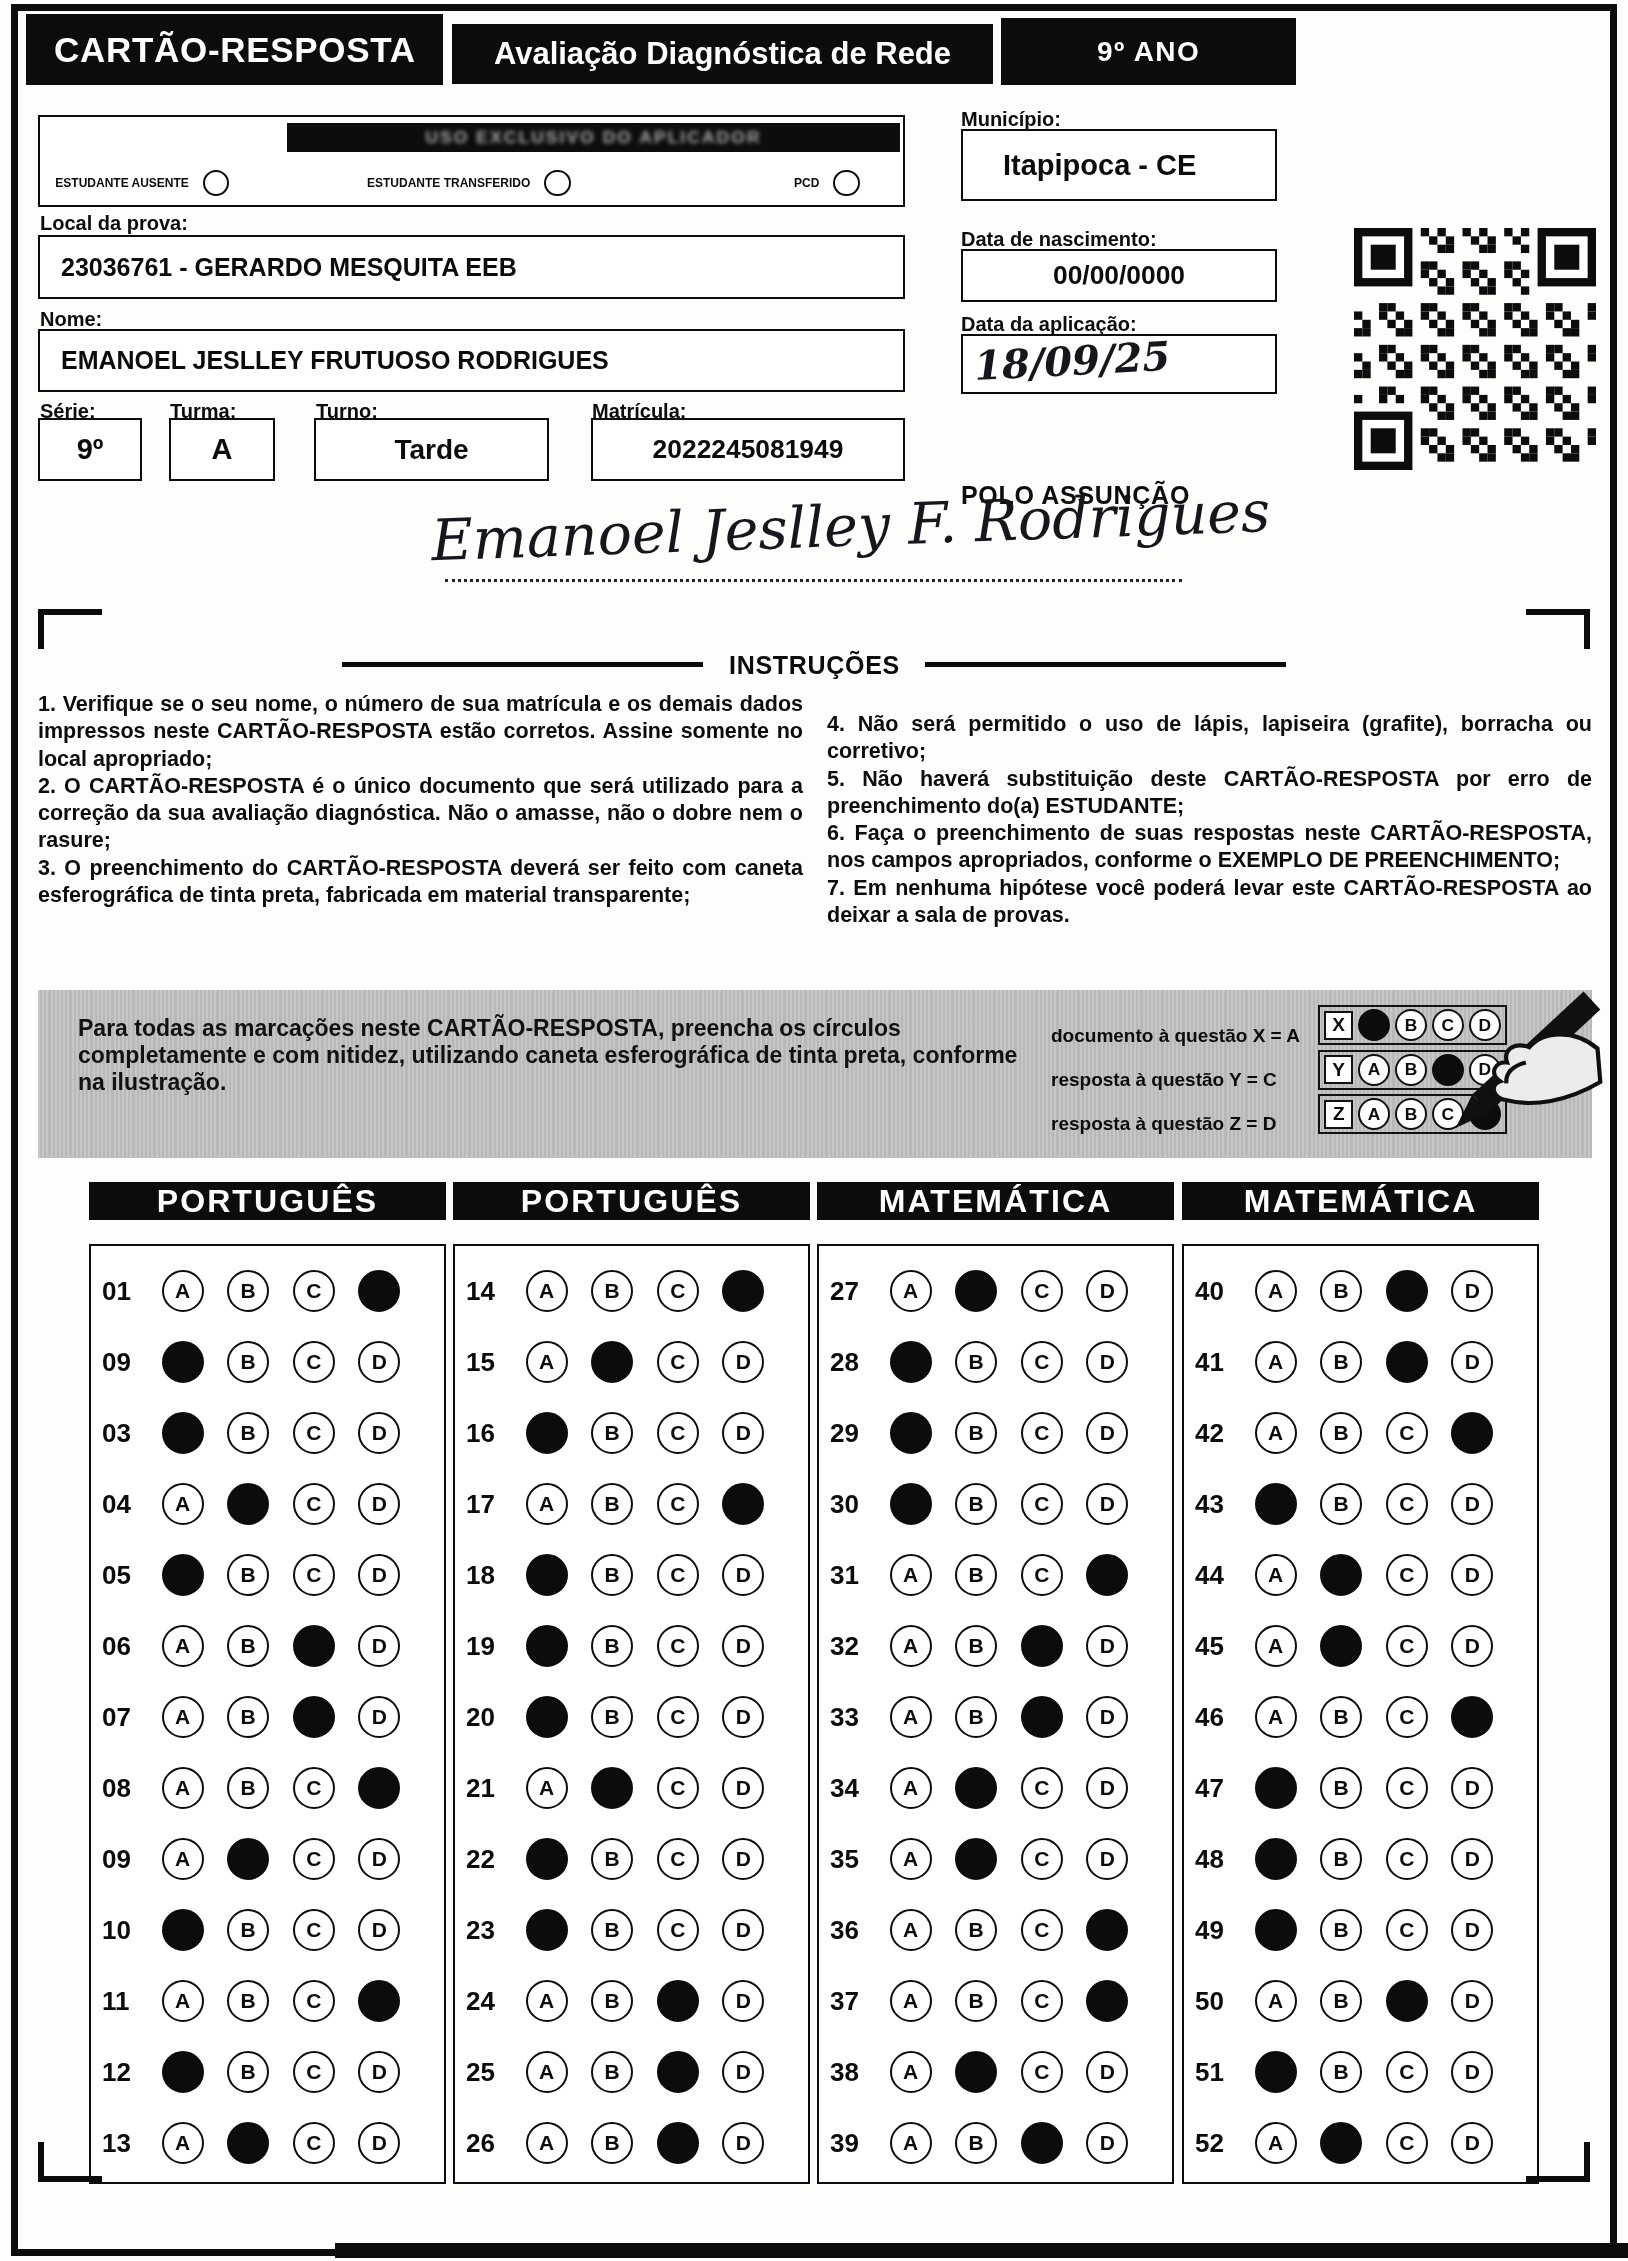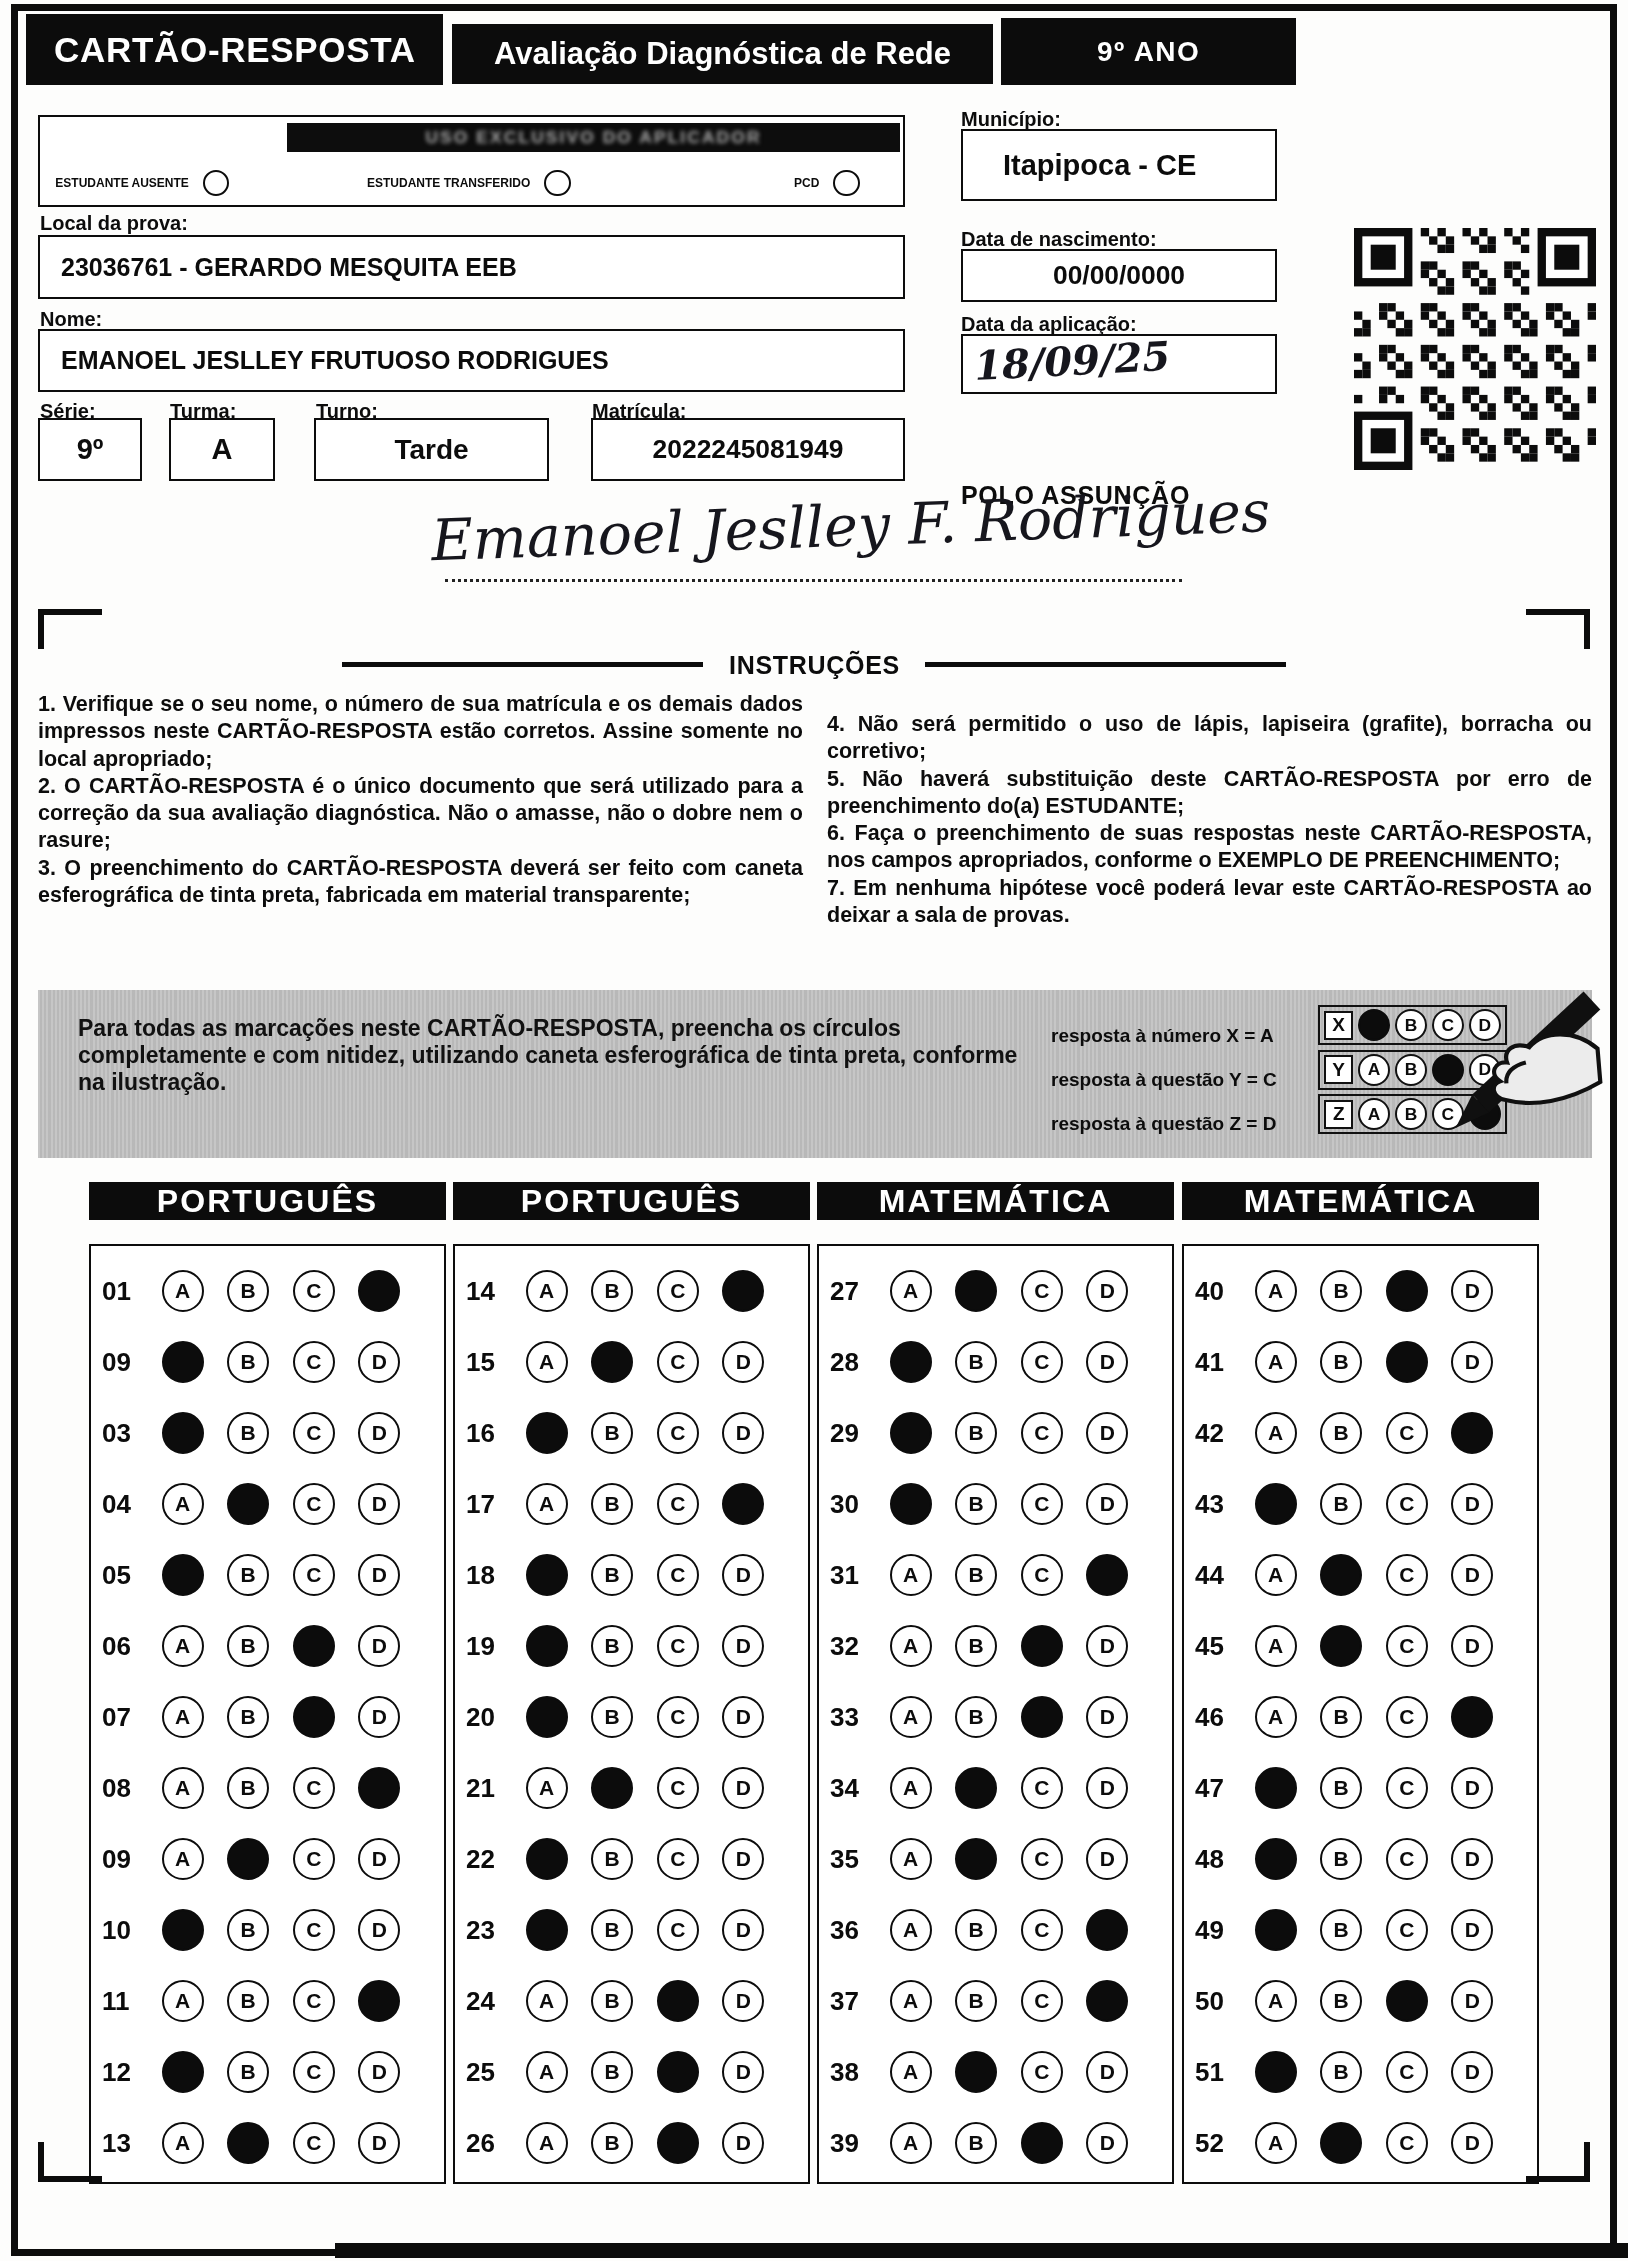--- a/index.html
+++ b/index.html
@@ -378,21 +378,21 @@
   <div class="instr-col col-r">
     <p>4. Não será permitido o uso de lápis, lapiseira (grafite), borracha ou corretivo;</p>
     <p>5. Não haverá substituição deste CARTÃO-RESPOSTA por erro de preenchimento do(a) ESTUDANTE;</p>
     <p>6. Faça o preenchimento de suas respostas neste CARTÃO-RESPOSTA, nos campos apropriados, conforme o EXEMPLO DE PREENCHIMENTO;</p>
     <p>7. Em nenhuma hipótese você poderá levar este CARTÃO-RESPOSTA ao deixar a sala de provas.</p>
   </div>
 
   <div class="example-box">
     <div class="example-text">Para todas as marcações neste CARTÃO-RESPOSTA, preencha os círculos completamente e com nitidez, utilizando caneta esferográfica de tinta preta, conforme na ilustração.</div>
     <div class="example-legend">
-      <div>resposta à número X = A</div>
+      <div>documento à questão X = A</div>
       <div>resposta à questão Y = C</div>
       <div>resposta à questão Z = D</div>
     </div>
     <div class="example-grid">
         <div class="ex-row">
           <span class="ex-label">X</span>
           <span class="ex-bubble filled"></span>
           <span class="ex-bubble">B</span>
           <span class="ex-bubble">C</span>
           <span class="ex-bubble">D</span>

